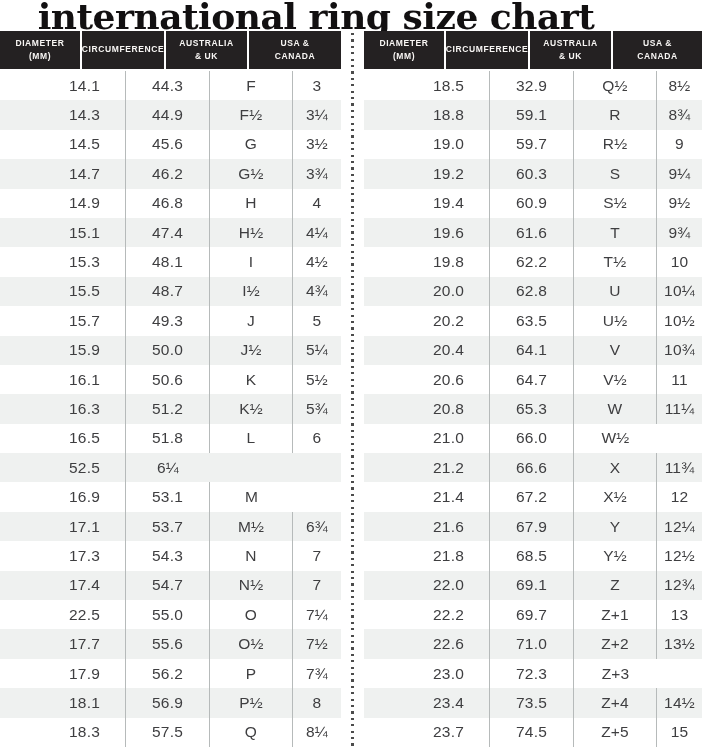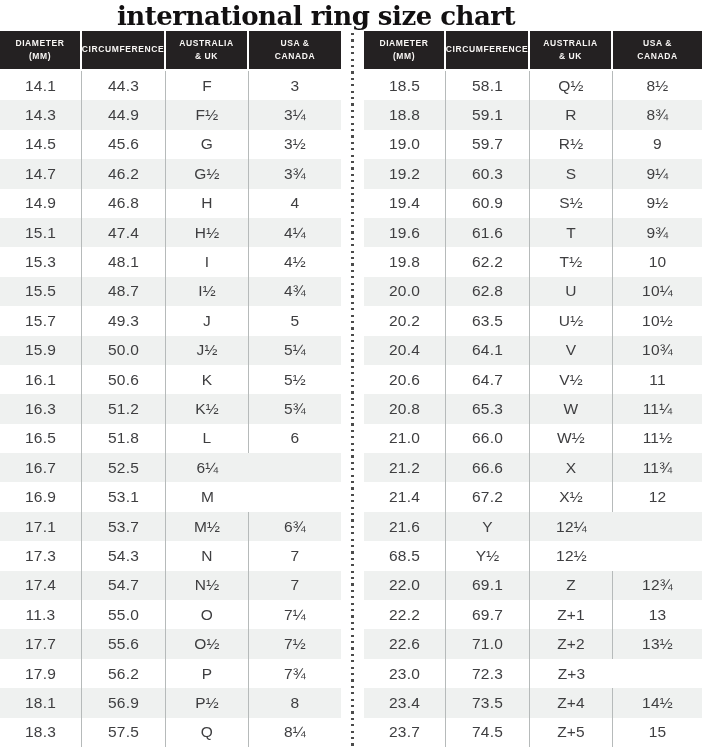--- a/index.html
+++ b/index.html
@@ -9,21 +9,21 @@
   *{margin:0;padding:0;box-sizing:border-box;}
   html,body{background:#fff;}
   .page{
     width:702px;height:747px;background:var(--page-bg);
     font-family:"Liberation Sans","DejaVu Sans",sans-serif;
     overflow:hidden;position:relative;
   }
   .title{
     height:31px;line-height:32px;text-align:center;
     font-family:"DejaVu Serif","Liberation Serif",serif;
-    font-weight:bold;font-size:26px;letter-spacing:-0.5px;
+    font-weight:bold;font-size:36px;letter-spacing:-0.5px;
     color:var(--title-color);
     padding-right:70px; 
     white-space:nowrap;
   }
   .tables-row{display:flex;height:716px;}
   .ring-table{display:flex;flex-direction:column;height:100%;}
   .ring-table.left{width:341px;}
   .ring-table.right{width:338px;}
   .divider{width:23px;position:relative;flex:0 0 23px;}
   .divider .dots{
@@ -36,21 +36,21 @@
     margin-bottom:2px;
   }
   .th{
     background:var(--header-bg);color:var(--header-text);
     font-size:8.5px;font-weight:bold;letter-spacing:0.6px;
     text-transform:uppercase;text-align:center;
     display:flex;align-items:center;justify-content:center;
     white-space:pre-line;line-height:1.55;
   }
   .th:not(:last-child){border-right:2px solid #ffffff;}
-  .trow{flex:1;display:grid;grid-template-columns:82px 84px 83px auto;}
+  .trow{flex:1;display:grid;grid-template-columns:82px 84px 83px auto;padding-left:44px;}
   .trow.alt{background:var(--row-alt-bg);}
   .td{
     display:flex;align-items:center;justify-content:center;
     font-size:15.5px;color:var(--body-text);letter-spacing:0.2px;
   }
   .td:not(:last-child){border-right:1px solid var(--column-line);}
 </style>
 </head>
 <body>
 
@@ -139,21 +139,20 @@
           <div class="td">K½</div>
           <div class="td">5¾</div>
         </div>
         <div class="trow">
           <div class="td">16.5</div>
           <div class="td">51.8</div>
           <div class="td">L</div>
           <div class="td">6</div>
         </div>
         <div class="trow alt">
-          <div class="td">16.7</div>
           <div class="td">52.5</div>
           <div class="td">6¼</div>
         </div>
         <div class="trow">
           <div class="td">16.9</div>
           <div class="td">53.1</div>
           <div class="td">M</div>
         </div>
         <div class="trow alt">
           <div class="td">17.1</div>
@@ -167,21 +166,21 @@
           <div class="td">N</div>
           <div class="td">7</div>
         </div>
         <div class="trow alt">
           <div class="td">17.4</div>
           <div class="td">54.7</div>
           <div class="td">N½</div>
           <div class="td">7</div>
         </div>
         <div class="trow">
-          <div class="td">11.3</div>
+          <div class="td">22.5</div>
           <div class="td">55.0</div>
           <div class="td">O</div>
           <div class="td">7¼</div>
         </div>
         <div class="trow alt">
           <div class="td">17.7</div>
           <div class="td">55.6</div>
           <div class="td">O½</div>
           <div class="td">7½</div>
         </div>
@@ -212,21 +211,21 @@
           <div class="th">DIAMETER
 (mm)</div>
           <div class="th">CIRCUMFERENCE</div>
           <div class="th">AUSTRALIA
 &amp; UK</div>
           <div class="th">USA &amp;
 CANADA</div>
         </div>
         <div class="trow">
           <div class="td">18.5</div>
-          <div class="td">58.1</div>
+          <div class="td">32.9</div>
           <div class="td">Q½</div>
           <div class="td">8½</div>
         </div>
         <div class="trow alt">
           <div class="td">18.8</div>
           <div class="td">59.1</div>
           <div class="td">R</div>
           <div class="td">8¾</div>
         </div>
         <div class="trow">
@@ -286,40 +285,41 @@
         <div class="trow alt">
           <div class="td">20.8</div>
           <div class="td">65.3</div>
           <div class="td">W</div>
           <div class="td">11¼</div>
         </div>
         <div class="trow">
           <div class="td">21.0</div>
           <div class="td">66.0</div>
           <div class="td">W½</div>
-          <div class="td">11½</div>
         </div>
         <div class="trow alt">
           <div class="td">21.2</div>
           <div class="td">66.6</div>
           <div class="td">X</div>
           <div class="td">11¾</div>
         </div>
         <div class="trow">
           <div class="td">21.4</div>
           <div class="td">67.2</div>
           <div class="td">X½</div>
           <div class="td">12</div>
         </div>
         <div class="trow alt">
           <div class="td">21.6</div>
+          <div class="td">67.9</div>
           <div class="td">Y</div>
           <div class="td">12¼</div>
         </div>
         <div class="trow">
+          <div class="td">21.8</div>
           <div class="td">68.5</div>
           <div class="td">Y½</div>
           <div class="td">12½</div>
         </div>
         <div class="trow alt">
           <div class="td">22.0</div>
           <div class="td">69.1</div>
           <div class="td">Z</div>
           <div class="td">12¾</div>
         </div>

